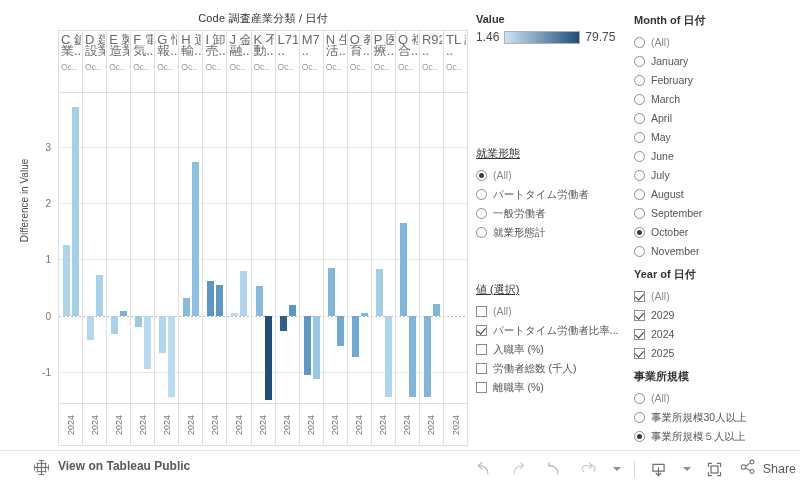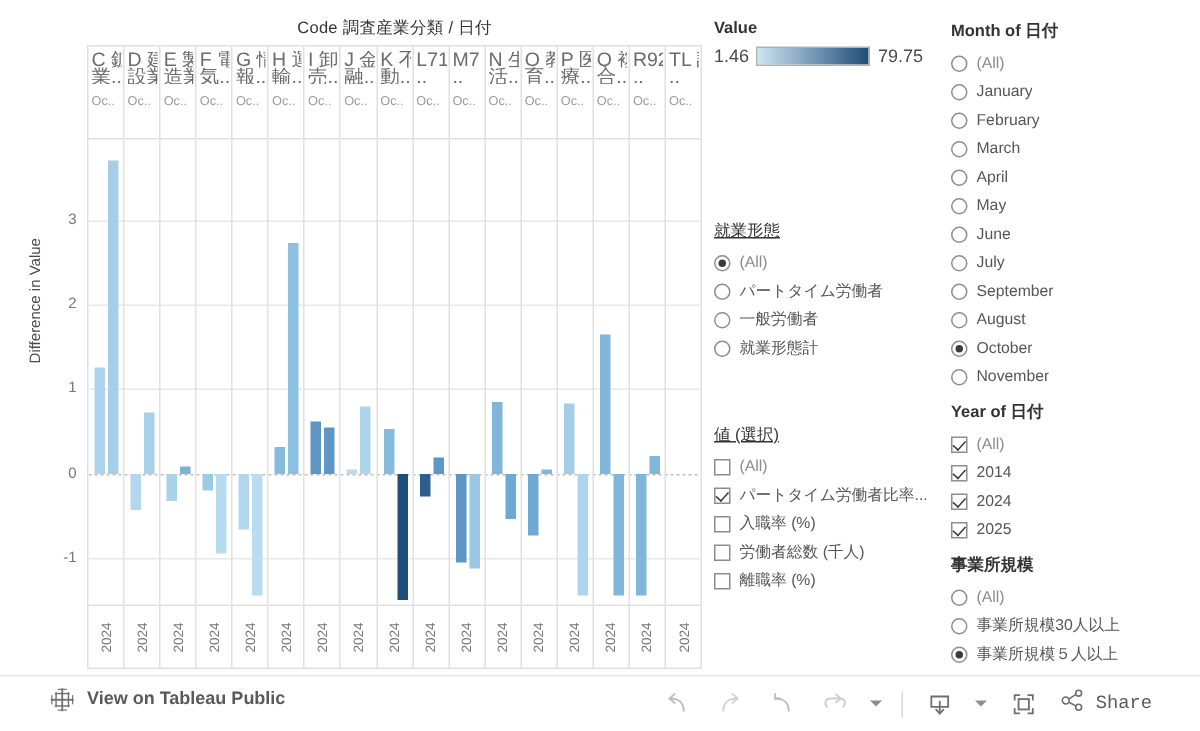--- a/index.html
+++ b/index.html
@@ -263,25 +263,24 @@
     margin-left: 33px;
   }
   #view-public .vp-label {
     font-size: 12px;
     color: #5a5a5a;
     font-weight: bold;
     white-space: nowrap;
   }
   #toolbar {
     margin-left: auto;
-    margin-right: 32px;
+    margin-right: 4px;
     display: flex;
     align-items: center;
     gap: 13px;
-    font-family: Liberation Mono, monospace;
   }
   .tb-btn {
     width: 22px; height: 22px;
     display: flex;
     align-items: center;
     justify-content: center;
     color: #b9b9b9;
   }
   .tb-btn.dark { color: #6f6f6f; }
   .tb-caret {
@@ -672,25 +671,25 @@
           <div class="filter-item">
             <div class="radio"></div>
             <div class="filter-label">June</div>
           </div>
           <div class="filter-item">
             <div class="radio"></div>
             <div class="filter-label">July</div>
           </div>
           <div class="filter-item">
             <div class="radio"></div>
+            <div class="filter-label">August</div>
+          </div>
+          <div class="filter-item">
+            <div class="radio"></div>
             <div class="filter-label">September</div>
-          </div>
-          <div class="filter-item">
-            <div class="radio"></div>
-            <div class="filter-label">August</div>
           </div>
           <div class="filter-item">
             <div class="radio on"></div>
             <div class="filter-label">October</div>
           </div>
           <div class="filter-item">
             <div class="radio"></div>
             <div class="filter-label">November</div>
           </div>
         </div>
@@ -698,21 +697,21 @@
 
     <div class="filter-block" id="year-filter" style="top:267px;">
       <div class="card-title">Year of 日付</div>
       <div class="filter-options">
           <div class="filter-item">
             <div class="checkbox on"></div>
             <div class="filter-label all">(All)</div>
           </div>
           <div class="filter-item">
             <div class="checkbox on"></div>
-            <div class="filter-label">2014</div>
+            <div class="filter-label">2029</div>
           </div>
           <div class="filter-item">
             <div class="checkbox on"></div>
             <div class="filter-label">2024</div>
           </div>
           <div class="filter-item">
             <div class="checkbox on"></div>
             <div class="filter-label">2025</div>
           </div>
         </div>

